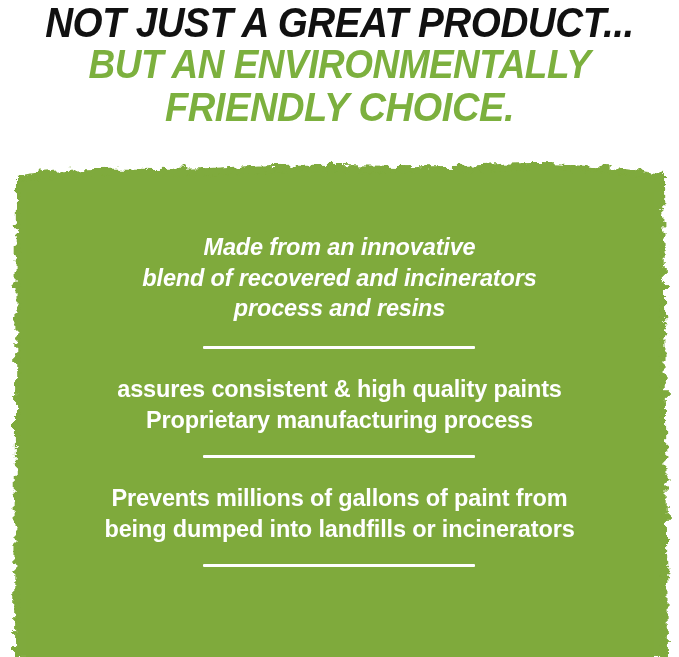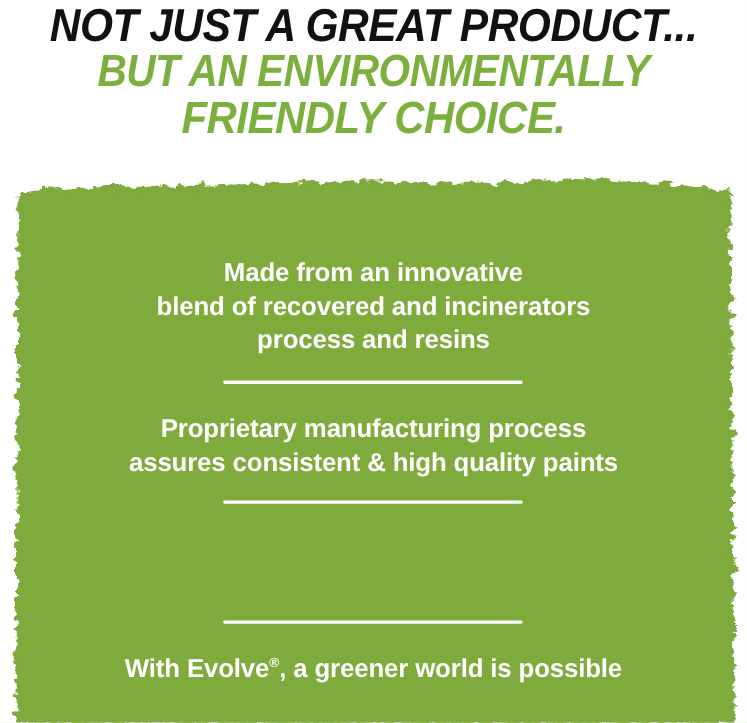--- a/index.html
+++ b/index.html
@@ -86,21 +86,21 @@
     text-align: center;
     color: #ffffff;
     font-family: "Liberation Sans", sans-serif;
     font-weight: 700;
     line-height: 1.30;
     font-size: 23.5px;
     letter-spacing: -0.15px;
   }
   .block .ln { display: block; white-space: nowrap; }
 
-  .block-1 { top: 80px; }
+  .block-1 { top: 80px; font-style: italic; }
   .block-2 { top: 222px; }
   .block-3 { top: 331px; }
   .block-4 { top: 440px; }
 
   .divider {
     position: absolute;
     left: 203px;
     width: 272px;
     height: 3px;
     background: #ffffff;
@@ -167,26 +167,27 @@
 
   <div class="block block-1">
     <span class="ln">Made from an innovative</span>
     <span class="ln">blend of recovered and incinerators</span>
     <span class="ln">process and resins</span>
   </div>
 
   <div class="divider div-1"></div>
 
   <div class="block block-2">
+    <span class="ln">assures consistent &amp; high quality paints</span>
     <span class="ln">Proprietary manufacturing process</span>
-    <span class="ln">assures consistent &amp; high quality paints</span>
   </div>
 
   <div class="divider div-2"></div>
 
+  <div class="block block-3">
+    <span class="ln">Prevents millions of gallons of paint from</span>
+    <span class="ln">being dumped into landfills or incinerators</span>
+  </div>
 
   <div class="divider div-3"></div>
 
-  <div class="block block-4">
-    <span class="ln"><span>With Evolve</span><span class="reg">®</span><span>, a greener world is possible</span></span>
-  </div>
 
 </div>
 
 </body></html>

